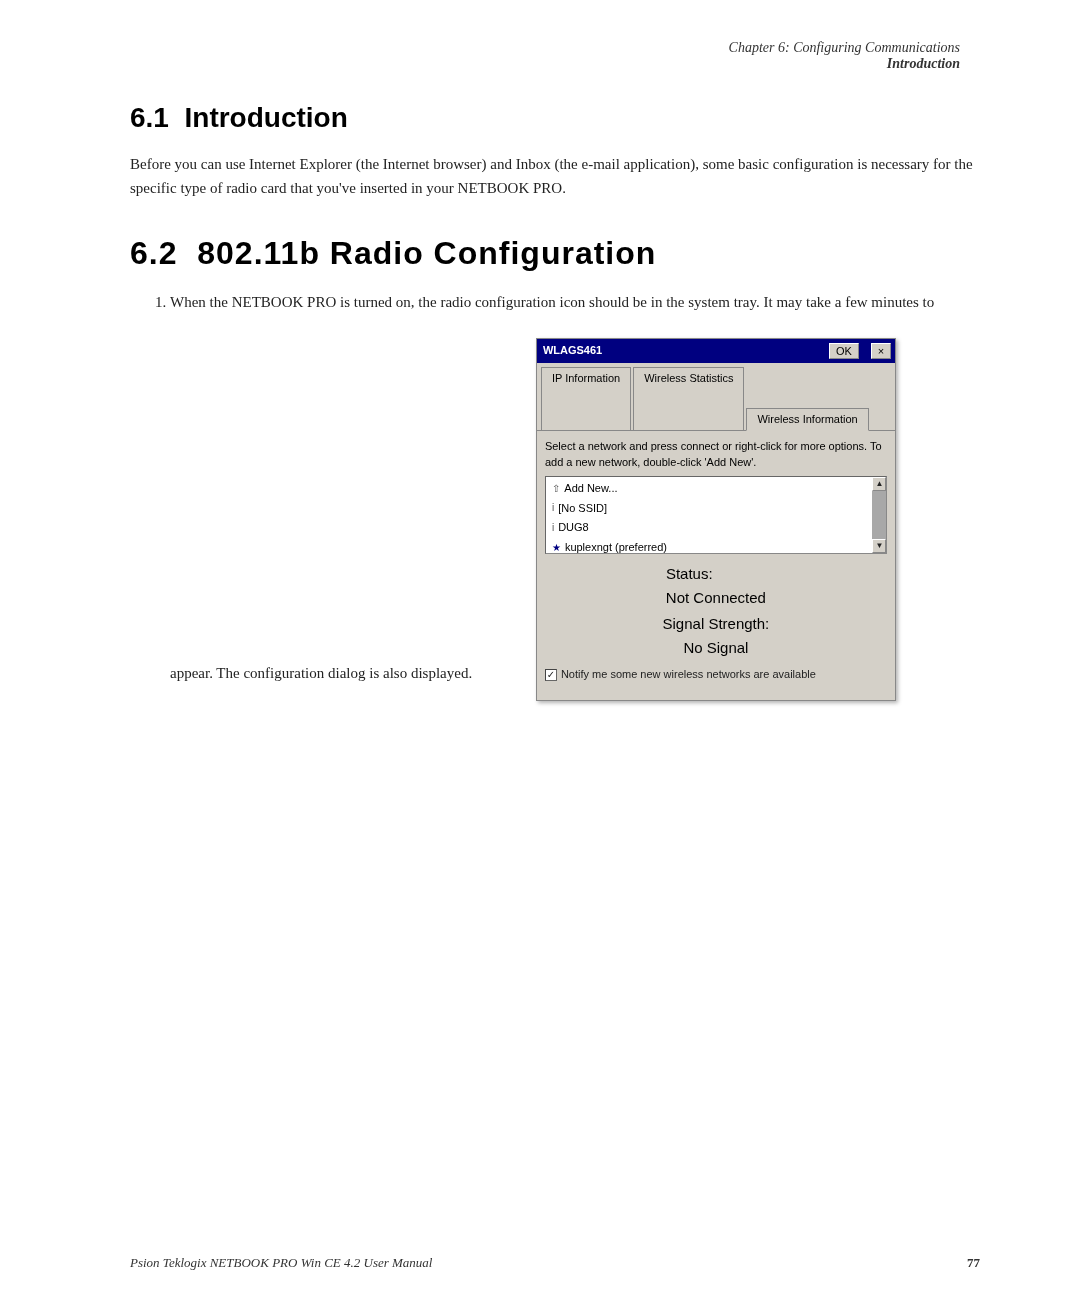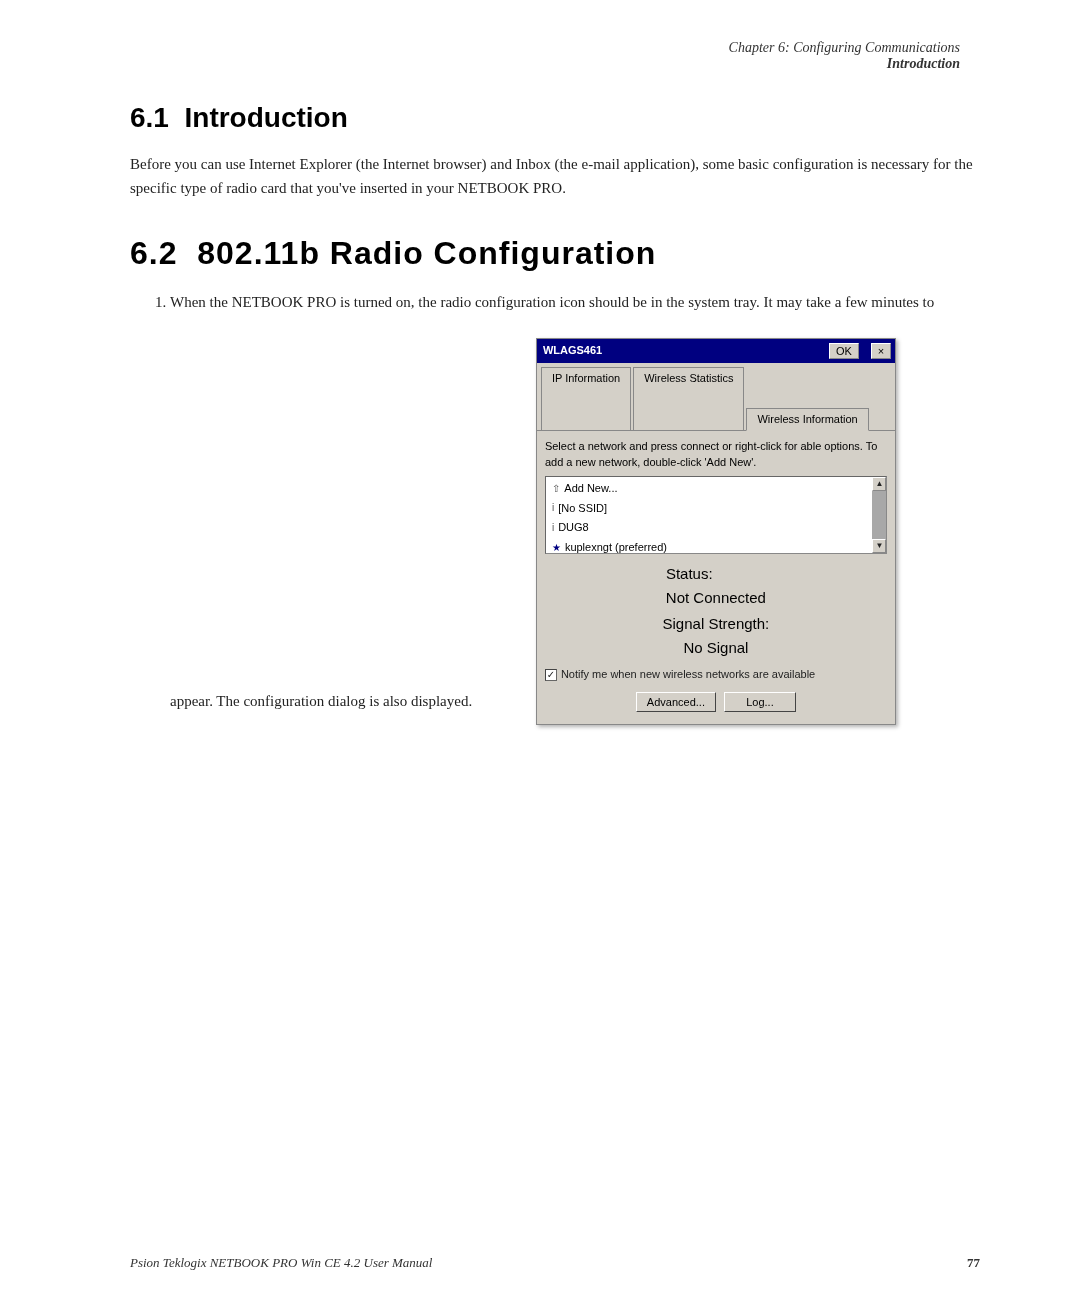--- a/index.html
+++ b/index.html
@@ -405,21 +405,21 @@
             </div>
           </div>
 
           <div class="wince-tabs">
             <div class="wince-tab">IP Information</div>
             <div class="wince-tab">Wireless Statistics</div>
             <div class="wince-tab active">Wireless Information</div>
           </div>
 
           <div class="wince-content">
-            <div class="wince-description">Select a network and press connect or right-click for able options.  To add a new network, double-click 'Add New'.</div>
+            <div class="wince-description">Select a network and press connect or right-click for more options.  To add a new network, double-click 'Add New'.</div>
 
             <div class="wince-listbox">
               <div class="wince-listbox-inner">
                 <div class="wince-list-item">
                   <span class="list-icon">⇧</span>
                   <span>Add New...</span>
                 </div>
                 <div class="wince-list-item">
                   <span class="list-icon">i</span>
                   <span>[No SSID]</span>
@@ -447,28 +447,24 @@
                 <span class="wince-status-value">Not Connected</span>
               </div>
               <div class="wince-status-row">
                 <span class="wince-status-label">Signal Strength:</span>
                 <span class="wince-status-value">No Signal</span>
               </div>
             </div>
 
             <div class="wince-checkbox-row">
               <div class="wince-checkbox">✓</div>
-              <span>Notify me when new wireless networks are available</span>
+              <span>Notify me some new wireless networks are available</span>
             </div>
 
 
-            <div class="wince-button-row">
-              <button class="wince-button">Advanced...</button>
-              <button class="wince-button">Log...</button>
-            </div>
           </div>
         </div>
       </div>
     </li>
   </ol>
 
   <div class="footer-area">
     <span class="footer-text">Psion Teklogix NETBOOK PRO Win CE 4.2 User Manual</span>
     <span class="footer-page">77</span>
   </div>

